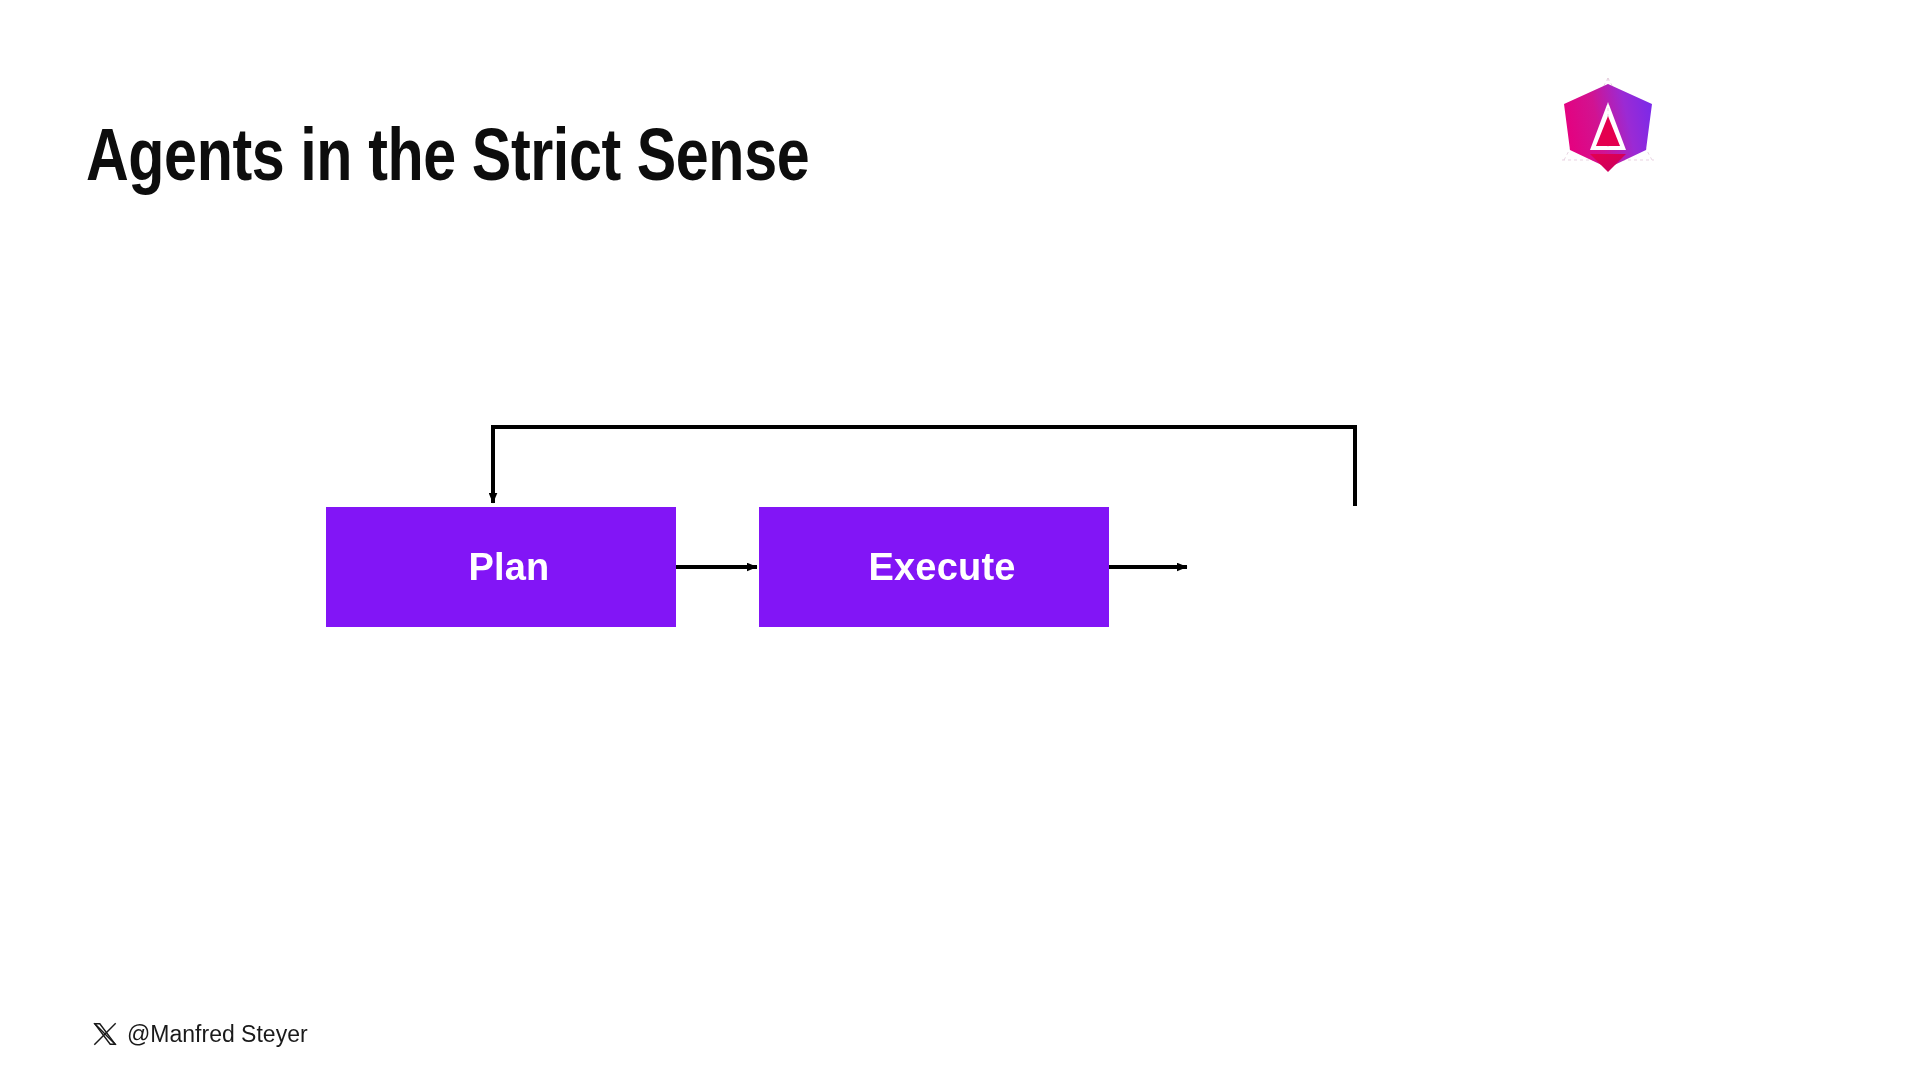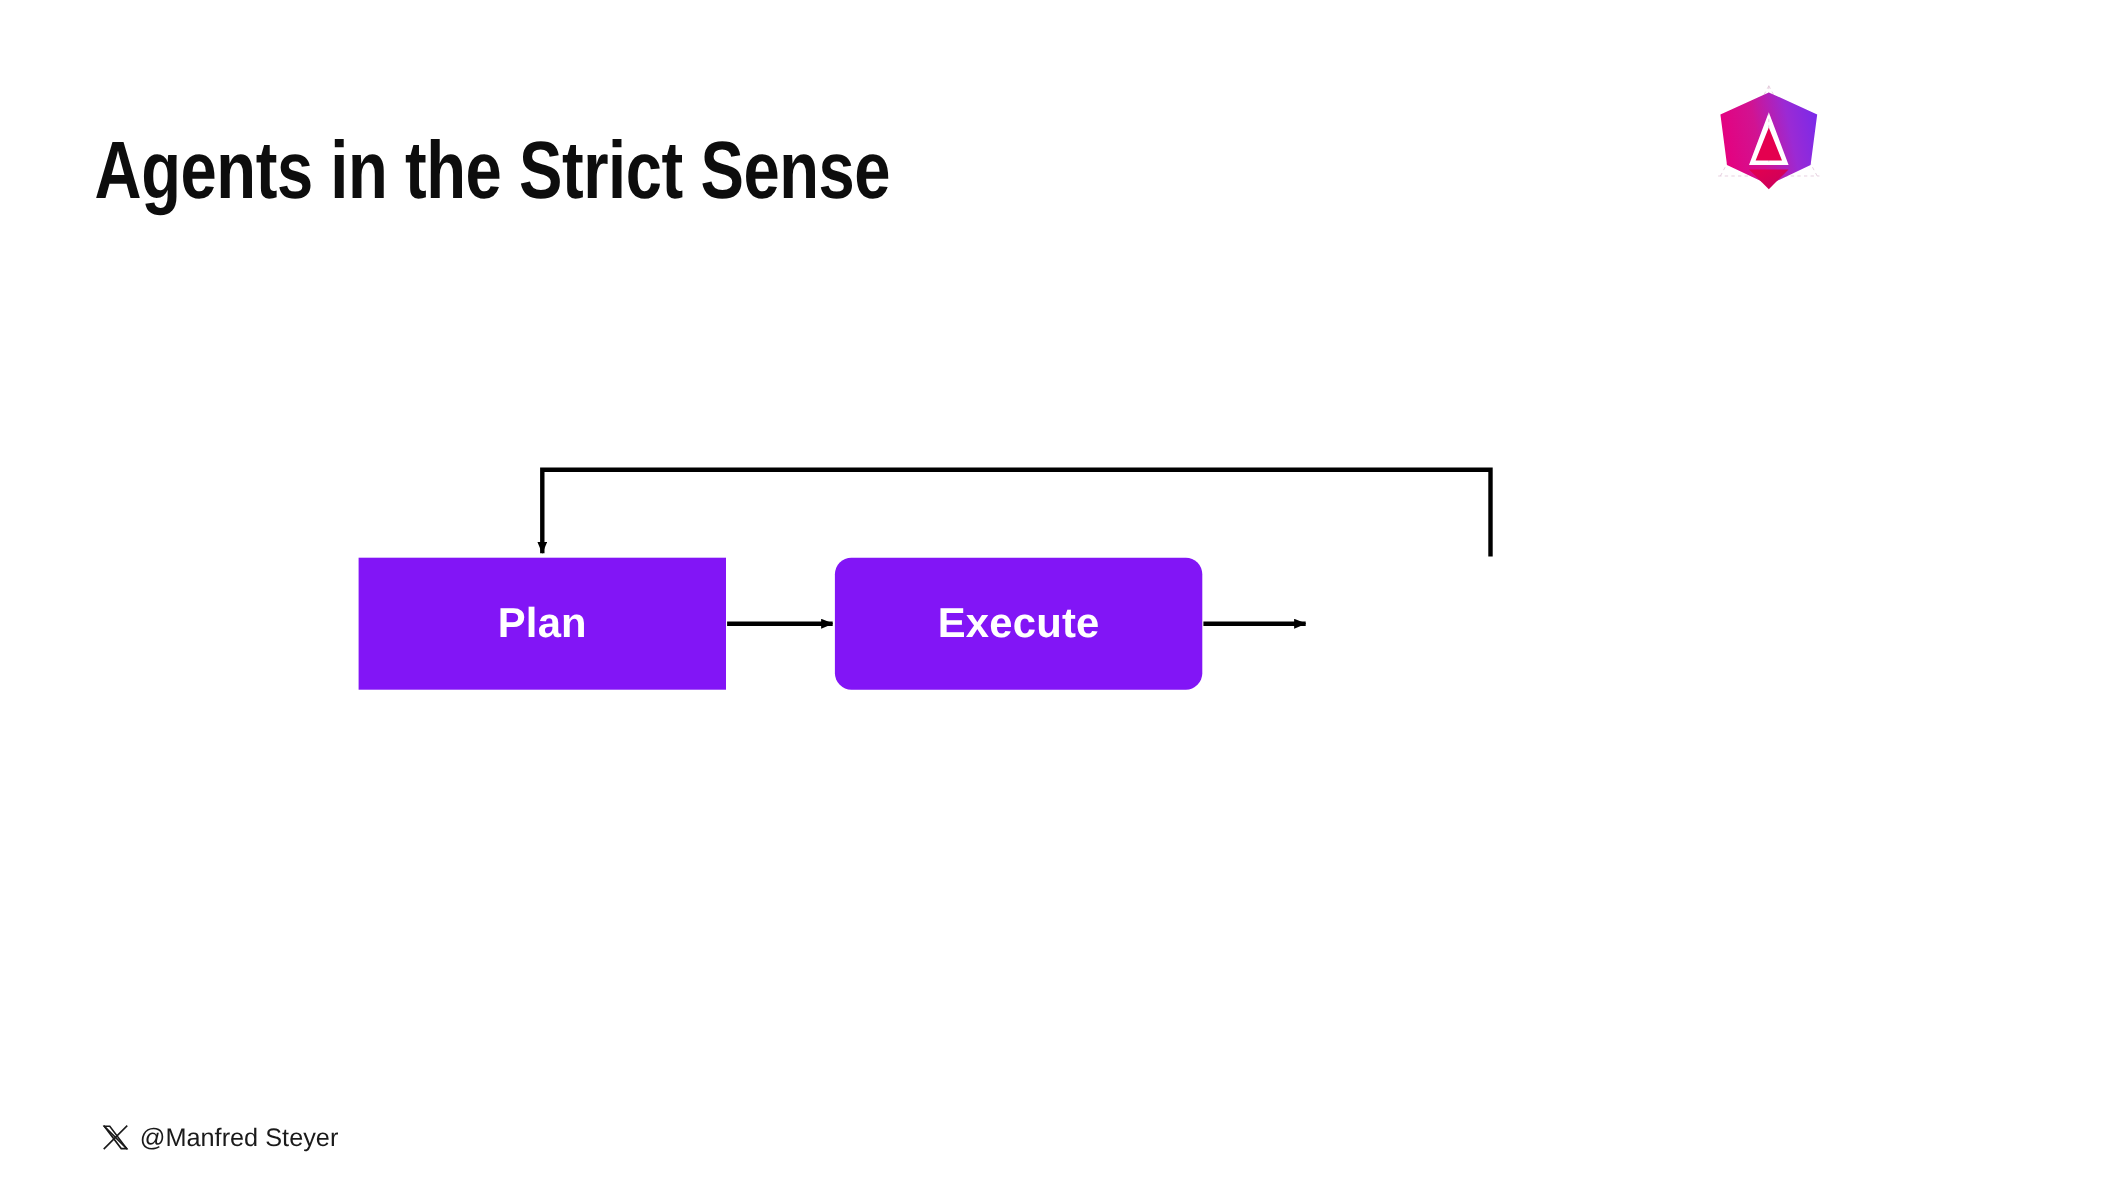--- a/index.html
+++ b/index.html
@@ -86,23 +86,24 @@
   .flow-box {
     position: absolute;
     display: flex;
     align-items: center;
     justify-content: center;
     background: #8215f6;
     color: #ffffff;
     font-size: 38px;
     font-weight: 700;
     letter-spacing: 0.2px;
+    padding-left: 16px;
   }
   #box-plan    { left: 326px;  top: 507px; width: 334px; height: 120px; }
-  #box-execute { left: 759px;  top: 507px; width: 334px; height: 120px; border-radius: 15px; }
+  #box-execute { left: 759px;  top: 507px; width: 334px; height: 120px; }
   #box-eval    { left: 1189px; top: 507px; width: 330px; height: 120px; }
 
   
   #footer-handle {
     position: absolute;
     left: 92px;
     top: 1021px;
     display: flex;
     align-items: flex-start;
     gap: 9px;

